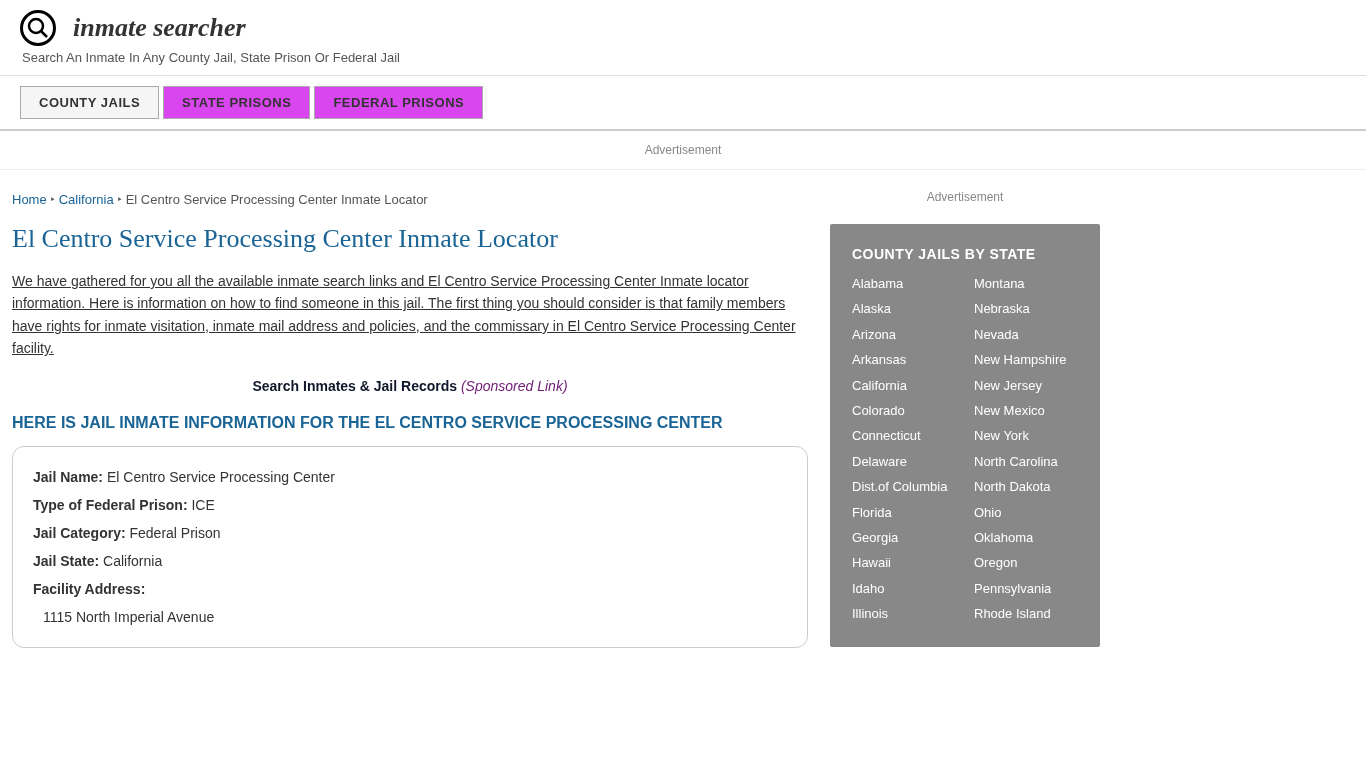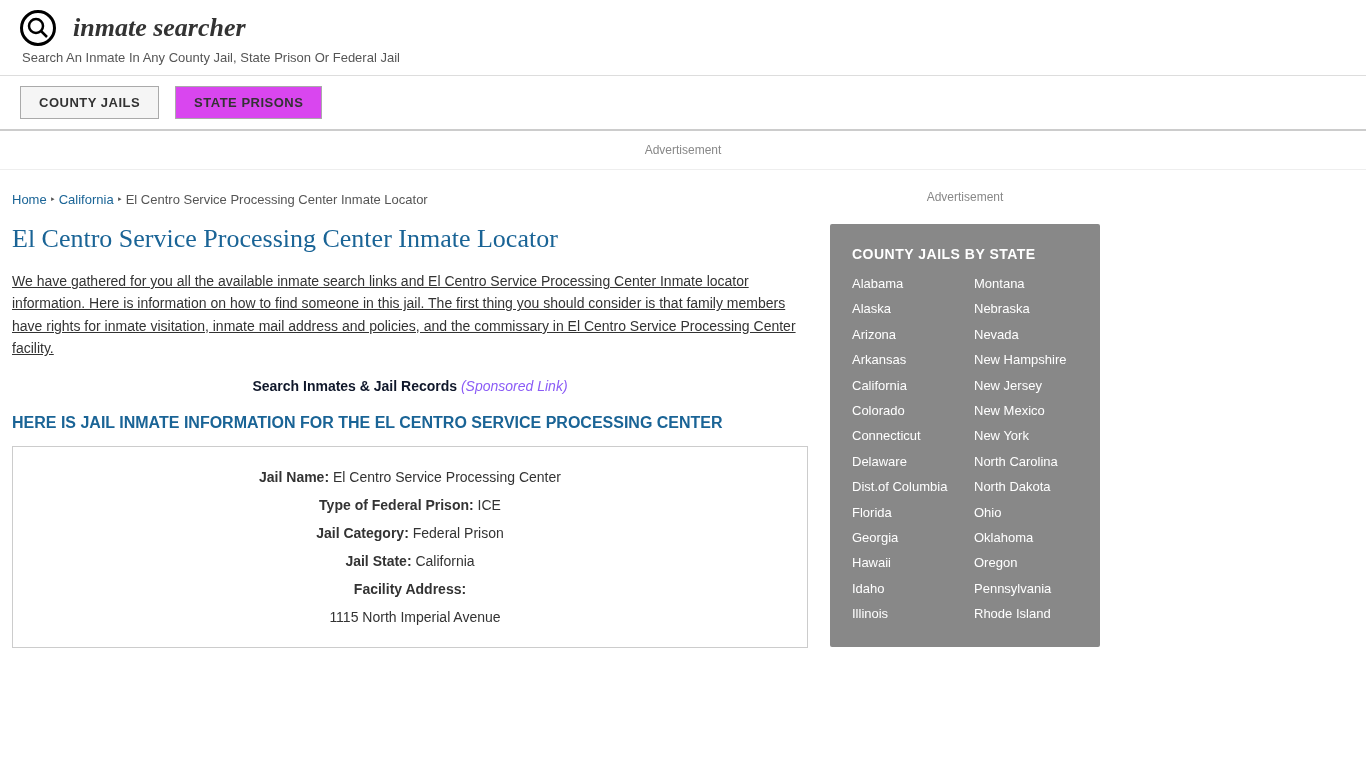--- a/index.html
+++ b/index.html
@@ -7,21 +7,21 @@
 
     
     #header { padding: 10px 20px; border-bottom: 1px solid #ddd; }
     #logo-area { display: flex; align-items: center; gap: 17px; }
     #logo-icon { width: 36px; height: 36px; border: 3px solid #000; border-radius: 50%; display: flex; align-items: center; justify-content: center; font-size: 18px; font-weight: bold; }
     #logo-text { font-size: 26px; font-weight: bold; font-family: Georgia, serif; }
     #logo-text span { font-style: italic; }
     #tagline { font-size: 13px; color: #555; margin-top: 4px; margin-left: 2px; }
 
     
-    #nav { display: flex; gap: 16px; padding: 10px 20px; border-bottom: 2px solid #ccc; }
+    #nav { display: flex; gap: 4px; padding: 10px 20px; border-bottom: 2px solid #ccc; }
     .nav-btn {
       border: 1px solid #aaa;
       background: #d946ef;
       padding: 8px 18px;
       font-size: 13px;
       font-weight: bold;
       letter-spacing: 0.5px;
       cursor: pointer;
       color: #333;
     }
@@ -42,27 +42,27 @@
 
     
     #page-title { font-size: 26px; color: #1a6496; font-weight: normal; margin-bottom: 16px; font-family: Georgia, serif; }
 
     
     #body-text { font-size: 14px; line-height: 1.6; color: #333; margin-bottom: 18px; text-decoration: underline; }
 
     
     #search-link { text-align: center; margin-bottom: 20px; font-size: 14px; }
     #search-link a { color: #0f172a; font-weight: bold; text-decoration: none; }
-    #search-link .sponsored { color: #8b5cf6; font-style: italic; font-weight: normal; }
+    #search-link .sponsored { color: #701a75; font-style: italic; font-weight: normal; }
 
     
     #section-heading { color: #1a6496; font-weight: bold; font-size: 16px; margin-bottom: 14px; text-transform: uppercase; }
 
     
-    #info-box { border: 1px solid #ccc; border-radius: 0; padding: 16px 20px; background: #fff; font-size: 14px; line-height: 2; text-align: center; }
+    #info-box { border: 1px solid #ccc; border-radius: 12px; padding: 16px 20px; background: #fff; font-size: 14px; line-height: 2; }
     #info-box .field-label { font-weight: bold; }
 
     
     #sidebar { width: 290px; padding: 20px 10px; flex-shrink: 0; }
     #sidebar-ad { text-align: center; font-size: 12px; color: #888; margin-bottom: 20px; }
 
     
     #state-box { background: #888; border-radius: 2px; padding: 22px; }
     #state-box-title { color: #fff; font-weight: bold; font-size: 14px; letter-spacing: 0.5px; margin-bottom: 10px; }
     #state-grid { display: grid; grid-template-columns: 1fr 1fr; gap: 2px 18px; }
@@ -82,20 +82,21 @@
     <div id="logo-text">
       <span>inmate searcher</span>
     </div>
   </div>
   <div id="tagline">Search An Inmate In Any County Jail, State Prison Or Federal Jail</div>
 </div>
 
 <nav id="nav">
     <button class="nav-btn active">COUNTY JAILS</button>
     <button class="nav-btn">STATE PRISONS</button>
+    <button class="nav-btn">FEDERAL PRISONS</button>
   </nav>
 
 <div id="ad-banner">Advertisement</div>
 
 <div id="main-layout">
 
   <div id="content">
 
     <div id="breadcrumb">
       <a href="#">Home</a>

